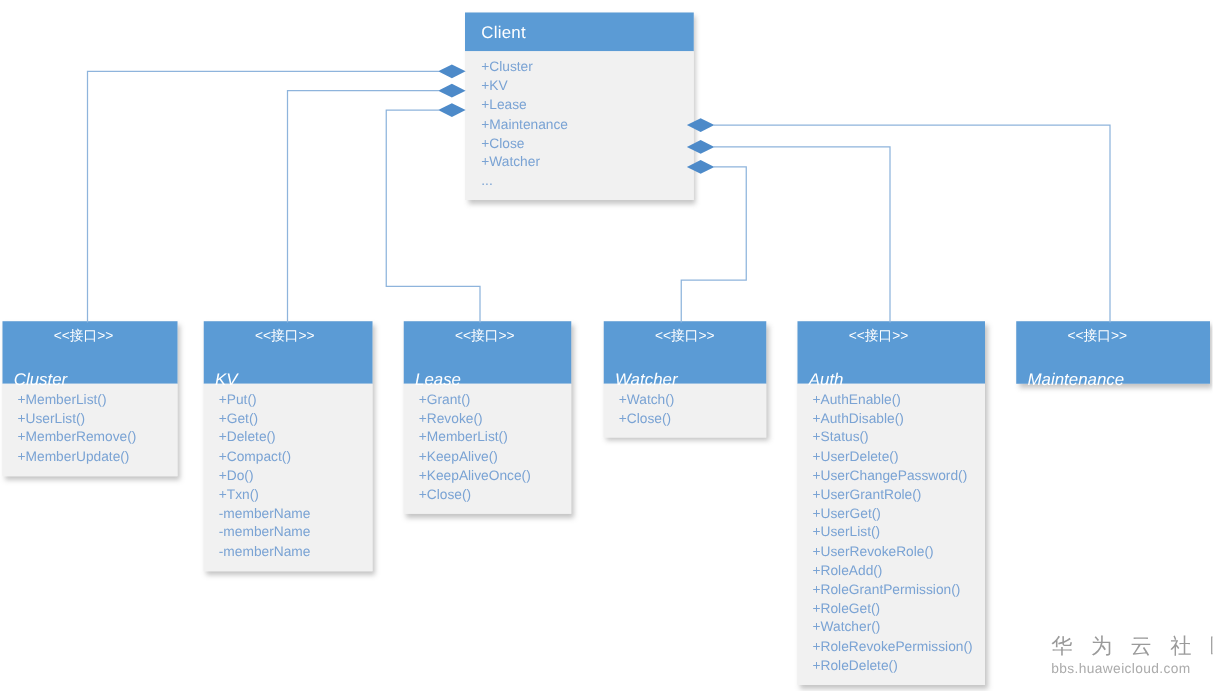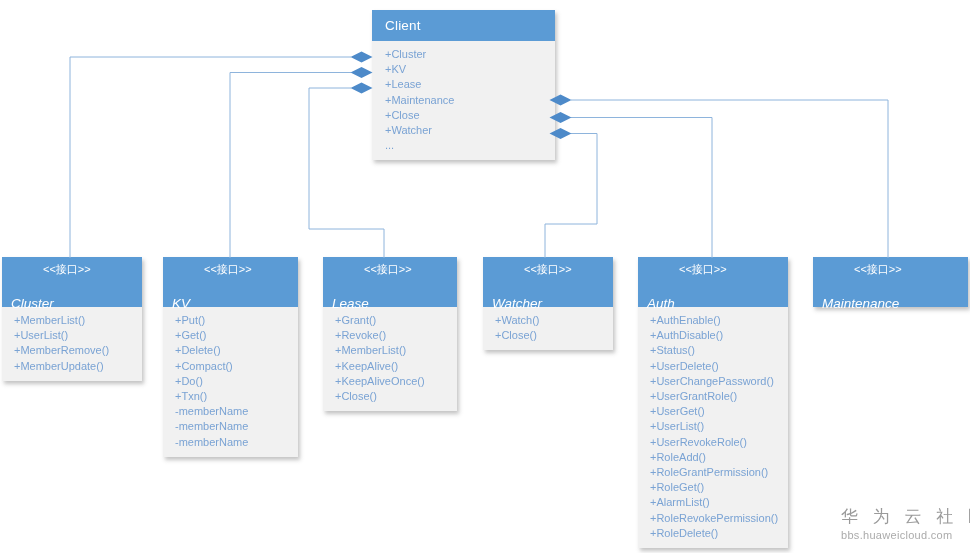--- a/index.html
+++ b/index.html
@@ -121,21 +121,21 @@
         <div class="member">+Status()</div>
         <div class="member">+UserDelete()</div>
         <div class="member">+UserChangePassword()</div>
         <div class="member">+UserGrantRole()</div>
         <div class="member">+UserGet()</div>
         <div class="member">+UserList()</div>
         <div class="member">+UserRevokeRole()</div>
         <div class="member">+RoleAdd()</div>
         <div class="member">+RoleGrantPermission()</div>
         <div class="member">+RoleGet()</div>
-        <div class="member">+AlarmList()</div>
+        <div class="member">+Watcher()</div>
         <div class="member">+RoleRevokePermission()</div>
         <div class="member">+RoleDelete()</div>
       </div>
   </div>
 
   <div class="uml-box" style="left:813px; top:257px; width:155px;">
     <div class="uml-header iface-header">
       <div class="stereotype">&lt;&lt;接口&gt;&gt;</div>
       <div class="iface-name">Maintenance</div>
     </div>

